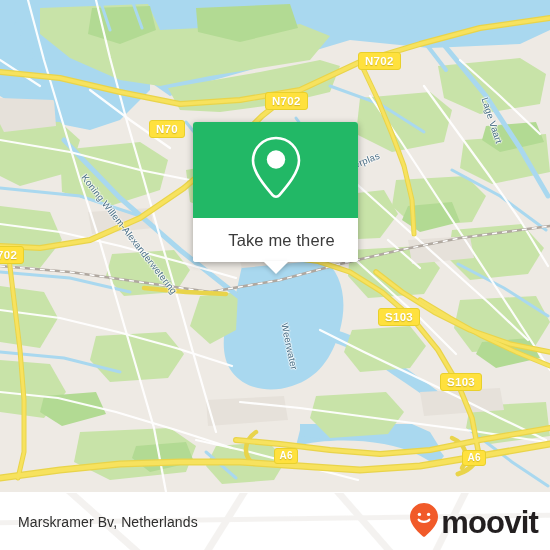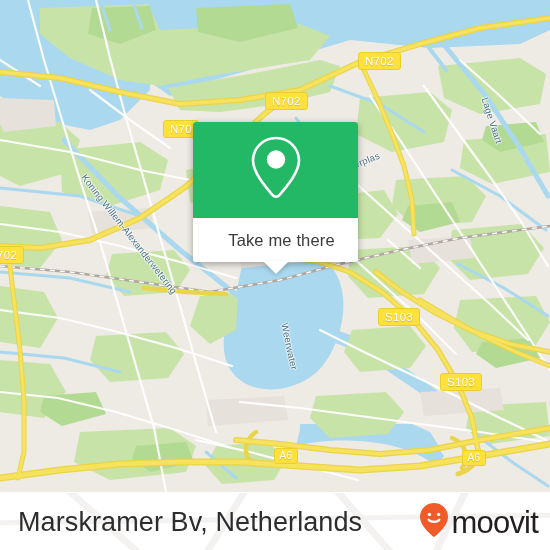--- a/index.html
+++ b/index.html
@@ -92,37 +92,37 @@
     background: #ffffff;
     overflow: hidden;
     border-top: 1px solid #ffffff;
   }
   #footer-bg { position: absolute; left:0; top:0; opacity: 0.28; }
   #place-name {
     position: absolute;
     left: 18px;
     top: 50%;
     transform: translateY(-50%);
-    font-size: 27px;
+    font-size: 14px;
     color: #2d2d2d;
     letter-spacing: 0.1px;
     white-space: nowrap;
   }
   #moovit-logo {
     position: absolute;
     right: 12px;
     top: 50%;
     transform: translateY(-50%);
     display: flex;
     align-items: center;
     gap: 2px;
   }
   #moovit-word {
     font-size: 31px;
-    font-weight: normal;
+    font-weight: bold;
     color: #231f20;
     letter-spacing: -0.8px;
     line-height: 1;
   }
 
   .map-label {
     position: absolute;
     white-space: nowrap;
     color: #4a4a4a;
     font-size: 9.5px;
@@ -132,21 +132,21 @@
   }
   .water-label { color: #4a6f86; }
 
   .shield {
     position: absolute;
     background: #ffe13d;
     border: 1.6px solid #e8d02c;
     border-radius: 3px;
     color: #ffffff;
     font-size: 11.5px;
-    font-weight: normal;
+    font-weight: bold;
     padding: 1.5px 6px 2.5px 6px;
     letter-spacing: 0.3px;
     z-index: 14;
     text-shadow: 0 1px 1px rgba(120,100,0,0.35);
   }
   .shield.small { font-size: 10px; padding: 1px 4.5px 2px 4.5px; }
 </style>
 </head>
 <body>
 
@@ -315,21 +315,21 @@
       </g>
     </svg>
 
     <div class="map-label water-label" style="left:88px; top:172px; transform: rotate(52deg); transform-origin: left top;">Koning Willem-Alexanderwetering</div>
     <div class="map-label water-label" style="left:290px; top:322px; transform: rotate(78deg); transform-origin: left top;">Weerwater</div>
     <div class="map-label water-label" style="left:490px; top:96px; transform: rotate(72deg); transform-origin: left top;">Lage Vaart</div>
     <div class="map-label water-label" style="left:352px; top:160px; transform: rotate(-22deg); transform-origin: left top;">erplas</div>
 
     <div class="shield" style="left:358px; top:52px;">N702</div>
     <div class="shield" style="left:265px; top:92px;">N702</div>
-    <div class="shield" style="left:163px; top:120px;">N70</div>
+    <div class="shield" style="left:149px; top:120px;">N70</div>
     <div class="shield" style="left:-10px; top:246px;">702</div>
     <div class="shield" style="left:378px; top:308px;">S103</div>
     <div class="shield" style="left:440px; top:373px;">S103</div>
     <div class="shield small" style="left:274px; top:448px;">A6</div>
     <div class="shield small" style="left:462px; top:450px;">A6</div>
 
   </div>
 
   <div id="card">
     <div id="card-top" style="background:#22b866;">

